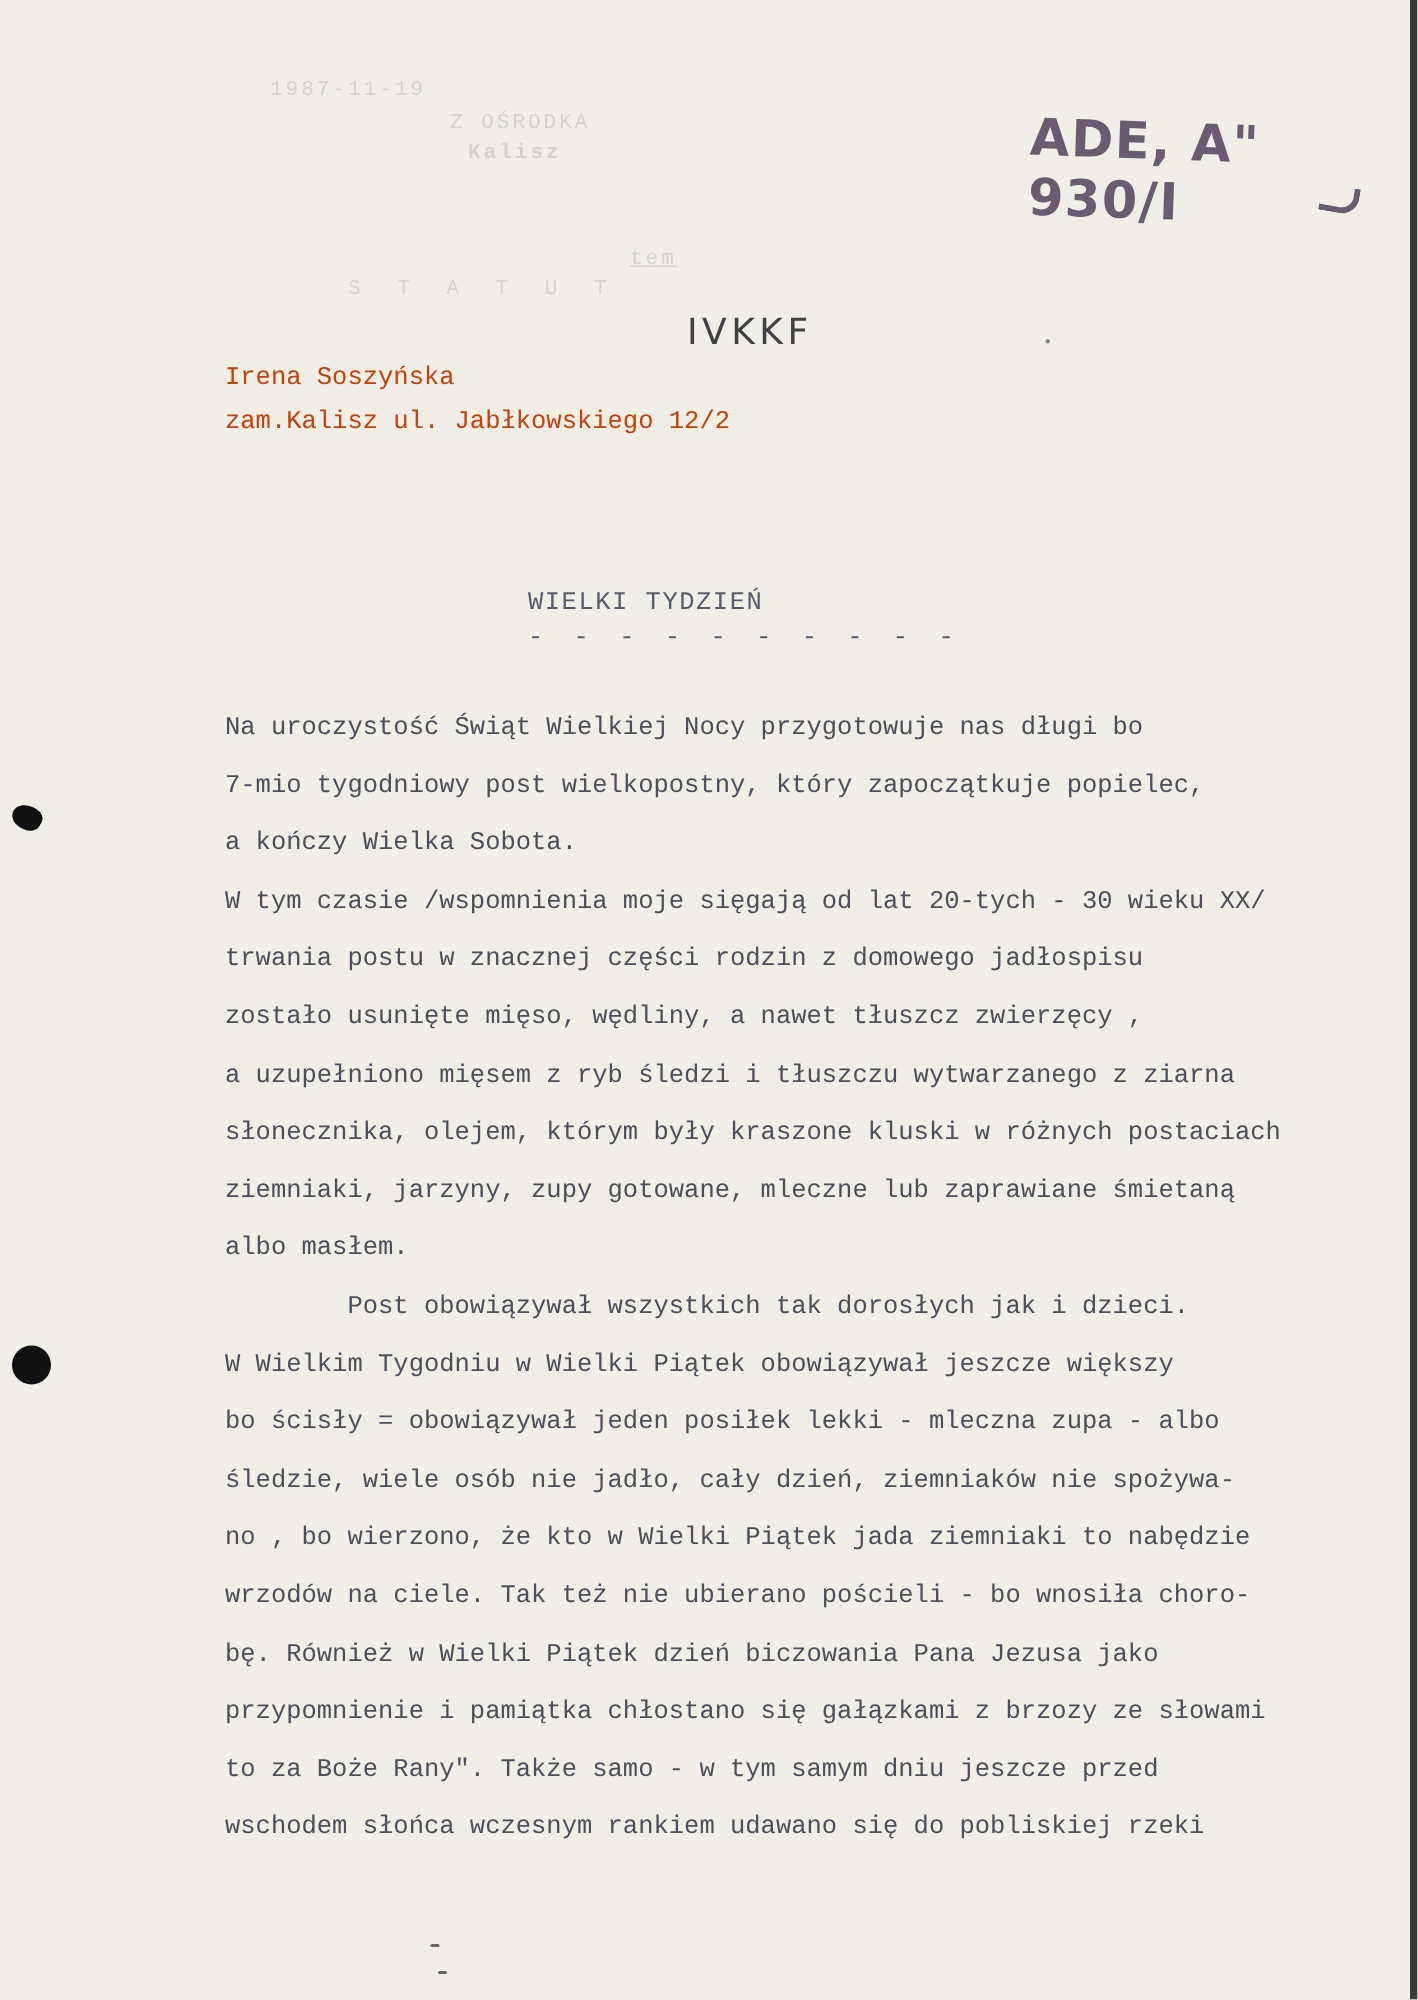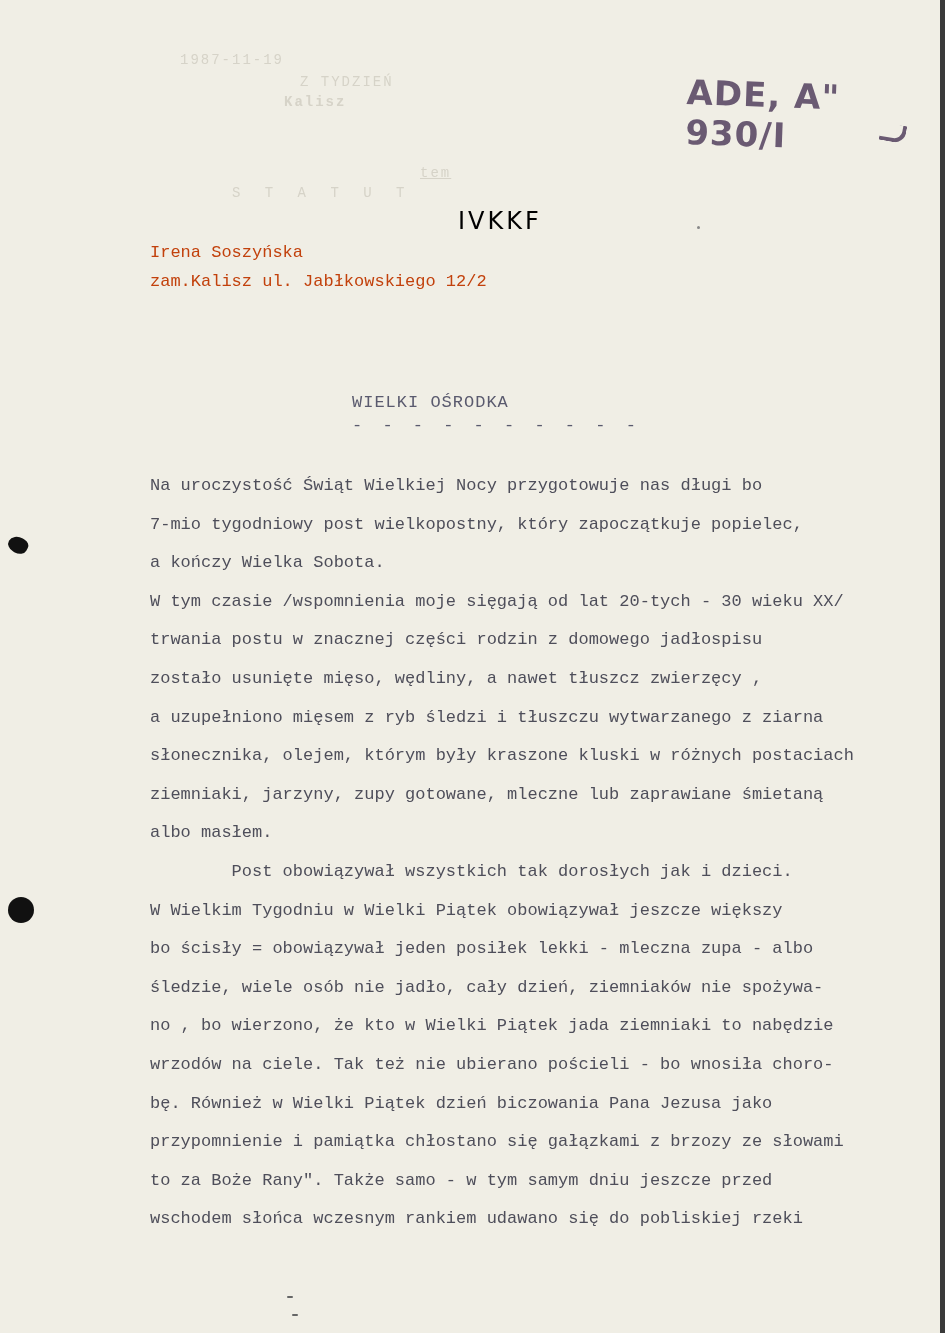--- a/index.html
+++ b/index.html
@@ -29,21 +29,21 @@
     transform: rotate(2deg); transform-origin: left center;
   }
   .archive-hook {
     position: absolute; left: 880px; top: 124px; width: 22px; height: 14px;
     border-bottom: 4px solid #6a5a72; border-right: 4px solid #6a5a72;
     border-radius: 0 0 12px 0; transform: rotate(10deg);
   }
   .code-note {
     position: absolute; left: 458px; top: 207px;
     font-family: "DejaVu Sans", sans-serif; font-size: 24px;
-    color: #000000; letter-spacing: 3px; font-weight: normal;
+    color: #404040; letter-spacing: 3px; font-weight: normal;
   }
   .header-block { position: absolute; left: 150px; top: 238px; }
   .hline {
     font-size: 17px; line-height: 29px; white-space: pre; color: #c2410c;
   }
   .title-wrap { position: absolute; left: 352px; top: 393px; }
   .title {
     font-size: 17px; letter-spacing: 1px; color: #5a5a6e; white-space: pre;
   }
   .title-underline {
@@ -62,37 +62,37 @@
   .punch-2 { left: 8px; top: 897px; width: 26px; height: 26px; }
   .dust { position: absolute; background: #666; width: 6px; height: 2px; border-radius: 1px; }
   .dot { position: absolute; width: 3px; height: 3px; background: #888; border-radius: 50%; }
 </style>
 </head>
 <body>
 
 <div class="page">
 
   <div class="ghost" style="left:180px; top:52px;">1987-11-19</div>
-  <div class="ghost" style="left:300px; top:74px;">Z TYDZIEŃ</div>
-  <div class="ghost" style="left:284px; top:94px;font-weight:bold;">Kalisz</div>
+  <div class="ghost" style="left:300px; top:74px;">Z OŚRODKA</div>
+  <div class="ghost" style="left:312px; top:94px;font-weight:bold;">Kalisz</div>
   <div class="ghost" style="left:420px; top:165px;text-decoration:underline;">tem</div>
   <div class="ghost" style="left:232px; top:185px; letter-spacing:8px;">S T A T U T</div>
 
   <div class="archive-ref">ADE, A" 930/I</div>
   <div class="archive-hook"></div>
 
   <div class="code-note">IVKKF</div>
 
   <div class="header-block">
     <div class="hline">Irena Soszyńska</div>
     <div class="hline">zam.Kalisz ul. Jabłkowskiego 12/2</div>
   </div>
 
   <div class="title-wrap">
-    <div class="title">WIELKI OŚRODKA</div>
+    <div class="title">WIELKI TYDZIEŃ</div>
     <div class="title-underline">- - - - - - - - - -</div>
   </div>
 
   <div class="body-text">
     <div class="line">Na uroczystość Świąt Wielkiej Nocy przygotowuje nas długi bo</div>
     <div class="line">7-mio tygodniowy post wielkopostny, który zapoczątkuje popielec,</div>
     <div class="line">a kończy Wielka Sobota.</div>
     <div class="line">W tym czasie /wspomnienia moje sięgają od lat 20-tych - 30 wieku XX/</div>
     <div class="line">trwania postu w znacznej części rodzin z domowego jadłospisu</div>
     <div class="line">zostało usunięte mięso, wędliny, a nawet tłuszcz zwierzęcy ,</div>

